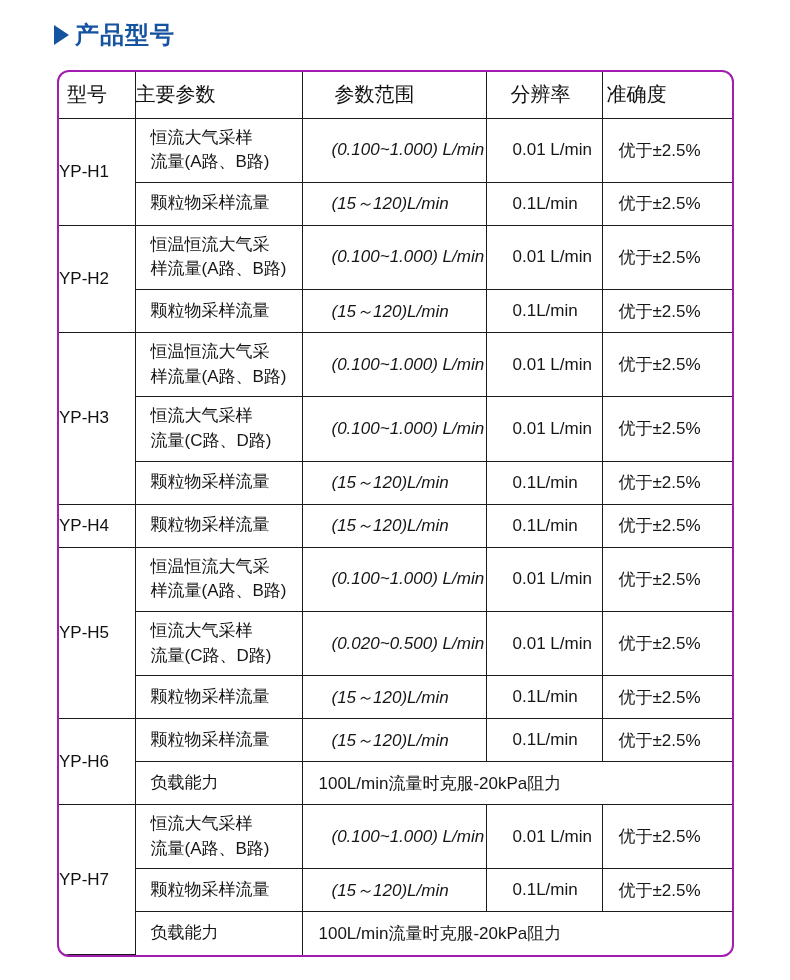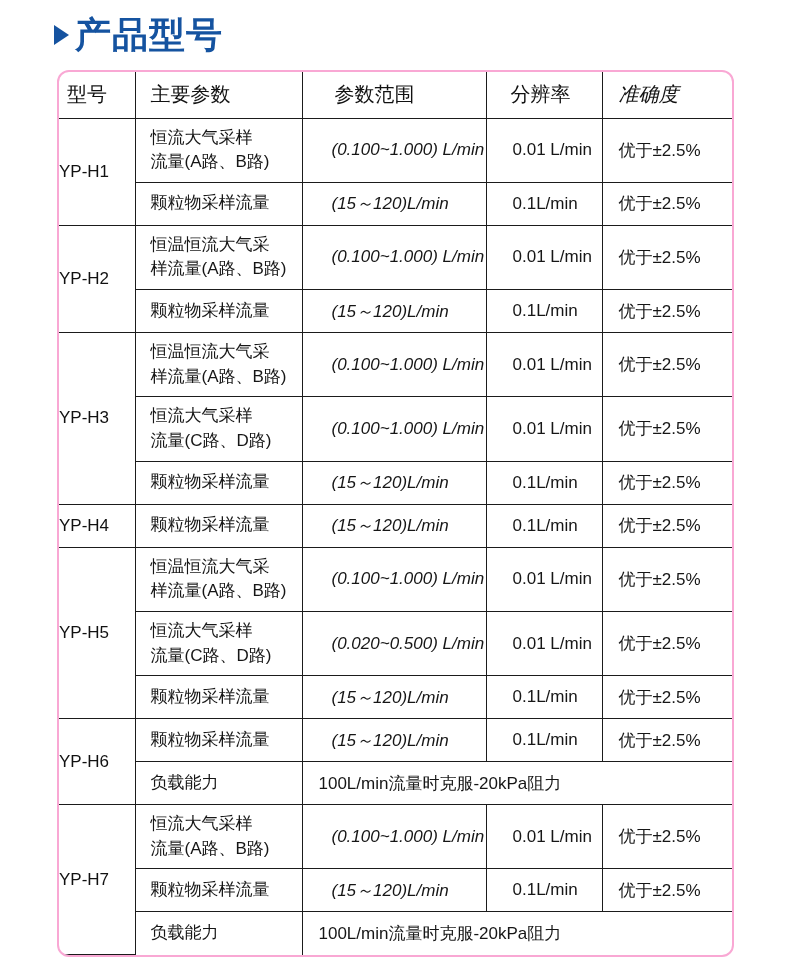--- a/index.html
+++ b/index.html
@@ -18,31 +18,31 @@
     height: 38px;
   }
   .arrow-shape {
     width: 0; height: 0;
     border-left: 15px solid #1553a0;
     border-top: 10px solid transparent;
     border-bottom: 10px solid transparent;
     margin-right: 6px;
   }
   .section-title .title-text {
-    font-size: 36px;
+    font-size: 24px;
     font-weight: bold;
     color: #1553a0;
     letter-spacing: 1px;
   }
 
   
   .table-wrap {
     margin: 16px 0 0 57px;
     width: 677px;
-    border: 2px solid #f9a8d4;
+    border: 2px solid #a21caf;
     border-radius: 12px;
     overflow: hidden;
     background: #fff;
   }
   table.spec {
     width: 100%;
     border-collapse: collapse;
     table-layout: fixed;
   }
   table.spec th, table.spec td {
@@ -56,24 +56,24 @@
   table.spec tr:last-child td { border-bottom: none; }
   table.spec th:first-child, table.spec td.first-col { border-left: none; }
   table.spec th:last-child, table.spec td.last-col { border-right: none; }
 
   table.spec th {
     height: 46px;
     font-size: 20px;
     color: #111;
   }
   th.h-model   { padding-left: 8px;  }
-  th.h-param   { padding-left: 15px; }
+  th.h-param   { }
   th.h-range   { padding-left: 32px; }
   th.h-res     { padding-left: 24px; }
-  th.h-acc     { padding-left: 16px; font-style: italic; }
+  th.h-acc     { padding-left: 4px; }
 
   table.spec td { height: 43px; font-size: 17px; }
 
   td.model-cell {
     font-size: 19px;
     color: #111;
   }
   td.param-cell {
     padding: 7px 8px 7px 15px;
     line-height: 1.45;

